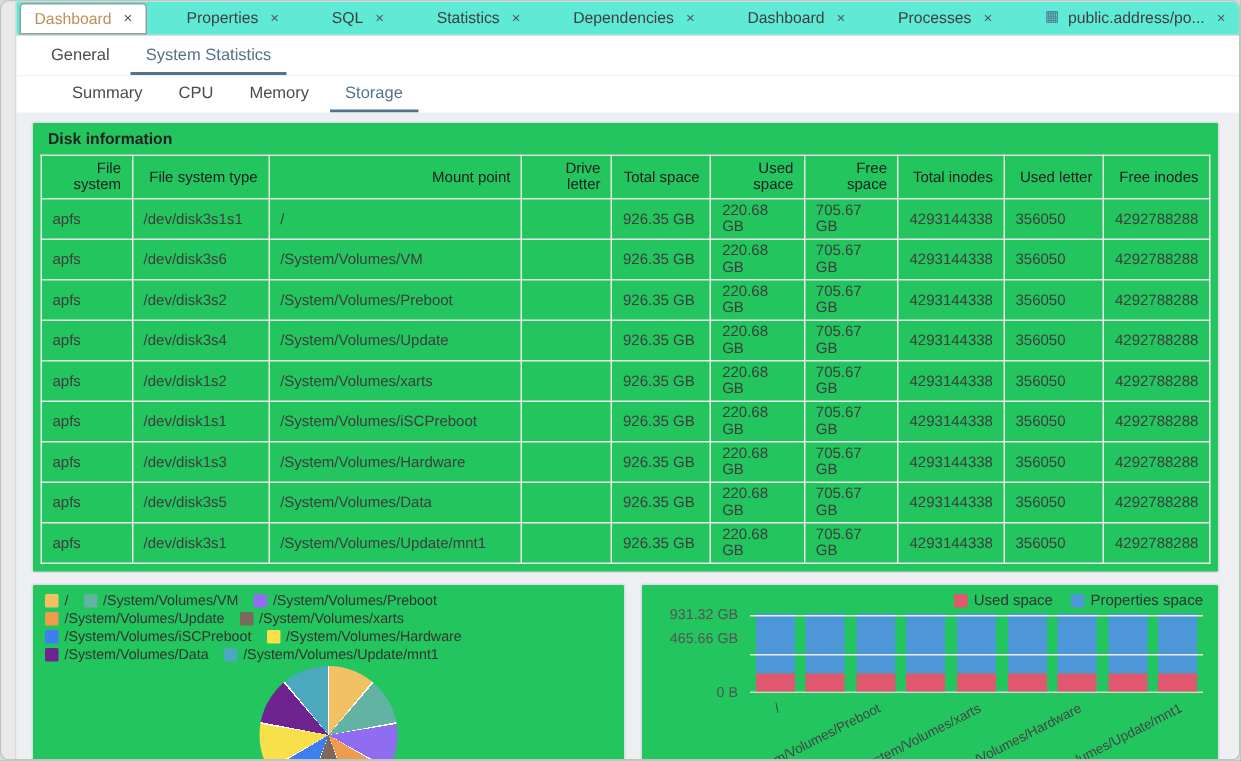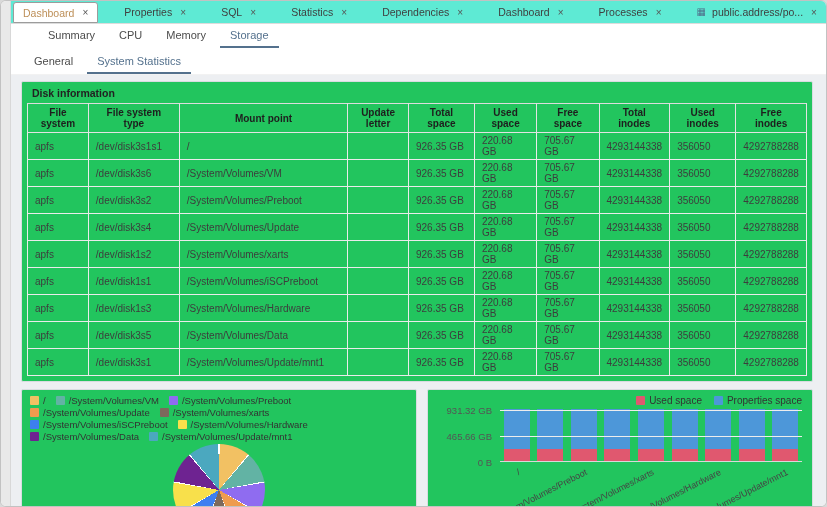--- a/index.html
+++ b/index.html
@@ -26,21 +26,21 @@
   .nav-item.active { color:#54718d; border-bottom-color:#54718d; }
 
   
   .content { flex:1; background:#edeff2; padding:6px 13px 0 10px; overflow:hidden; display:flex; flex-direction:column; }
   .panel { background:#22c55e; border:1px solid #d9dce1; border-radius:2px; }
   .panel-title { font-size:10.5px; font-weight:700; color:#222; padding:5px 10px 4px 10px; }
 
   
   .disk-panel { flex:0 0 auto; }
   table.disk { width:calc(100% - 10px); margin:0 5px 5px 5px; border-collapse:collapse; font-size:10px; color:#3d3d3d; }
-  table.disk th { text-align:center; font-weight:700; color:#1e1e1e; padding:3px 7px; border:1px solid #e3e3e3; border-top:1px solid #dcdcdc; }
+  table.disk th { text-align:right; font-weight:400; color:#1e1e1e; padding:3px 7px; border:1px solid #e3e3e3; border-top:1px solid #dcdcdc; }
   table.disk td { padding:2px 7px; border:1px solid #ebebeb; height:17px; }
 
   
   .charts-row { display:flex; gap:10px; margin-top:7px; height:136px; flex:0 0 auto; }
   .pie-panel { width:396px; flex:0 0 auto; padding:5px 8px; overflow:hidden; }
   .pie-legend { display:flex; flex-wrap:wrap; column-gap:10px; row-gap:1px; font-size:9.5px; color:#333; }
   .legend-item { display:inline-flex; align-items:center; gap:4px; white-space:nowrap; }
   .swatch { width:9px; height:9px; border-radius:1px; flex:0 0 auto; }
   .pie-wrap { display:flex; justify-content:center; }
   .pie { width:92px; height:92px; border-radius:50%; margin-top:2px; }
@@ -96,47 +96,47 @@
           <span class="tab-label">Processes</span>
           <span class="tab-close">×</span>
         </div>
         <div class="tab">
           <span class="tab-icon">▦</span>
           <span class="tab-label">public.address/po...</span>
           <span class="tab-close">×</span>
         </div>
       </div>
 
+    <div class="nav nav1" id="nav1">
+        <div class="nav-item">General</div>
+        <div class="nav-item active">System Statistics</div>
+      </div>
     <div class="nav nav2" id="nav2">
         <div class="nav-item">Summary</div>
         <div class="nav-item">CPU</div>
         <div class="nav-item">Memory</div>
         <div class="nav-item active">Storage</div>
-      </div>
-    <div class="nav nav1" id="nav1">
-        <div class="nav-item">General</div>
-        <div class="nav-item active">System Statistics</div>
       </div>
 
     <div class="content">
 
       <section class="panel disk-panel">
         <div class="panel-title">Disk information</div>
         <table class="disk">
           <thead>
               <tr id="disk-head">
                 <th style="width: 62px;">File system</th>
                 <th style="width: 92px;">File system type</th>
                 <th style="width: 170px;">Mount point</th>
-                <th style="width: 62px;">Update letter</th>
+                <th style="width: 62px;">Drive letter</th>
                 <th style="width: 68px;">Total space</th>
                 <th style="width: 64px;">Used space</th>
                 <th style="width: 64px;">Free space</th>
                 <th style="width: 70px;">Total inodes</th>
-                <th style="width: 68px;">Used inodes</th>
+                <th style="width: 68px;">Used letter</th>
                 <th style="width: 66px;">Free inodes</th>
               </tr>
             </thead>
           <tbody id="disk-body">
               <tr>
                 <td>apfs</td>
                 <td>/dev/disk3s1s1</td>
                 <td>/</td>
                 <td></td>
                 <td>926.35 GB</td>
@@ -298,21 +298,21 @@
                 <span>Used space</span>
               </span>
               <span class="legend-item">
                 <span class="swatch" style="background: rgb(77, 151, 217);"></span>
                 <span>Properties space</span>
               </span>
             </div>
           <div class="bar-area">
             <div class="bar-ylabels" id="bar-ylabels">
                 <span class="bar-ylab" style="top: 0px;">931.32 GB</span>
-                <span class="bar-ylab" style="top: 26px;">465.66 GB</span>
+                <span class="bar-ylab" style="top: 16px;">465.66 GB</span>
                 <span class="bar-ylab" style="top: 52px; padding-left: 37px;">0 B</span>
               </div>
             <div style="flex:1; display:flex; flex-direction:column;">
               <div class="bar-plot" id="bar-plot">
                   <div class="gridline" style="top: 0px;"></div>
                   <div class="gridline" style="top: 26px;"></div>
                   <div class="bar-slot">
                     <div class="bar">
                       <div class="seg-top" style="height: 39.4009px; background: rgb(77, 151, 217);"></div>
                       <div class="seg-bottom" style="height: 12.3216px; background: rgb(224, 88, 111);"></div>

